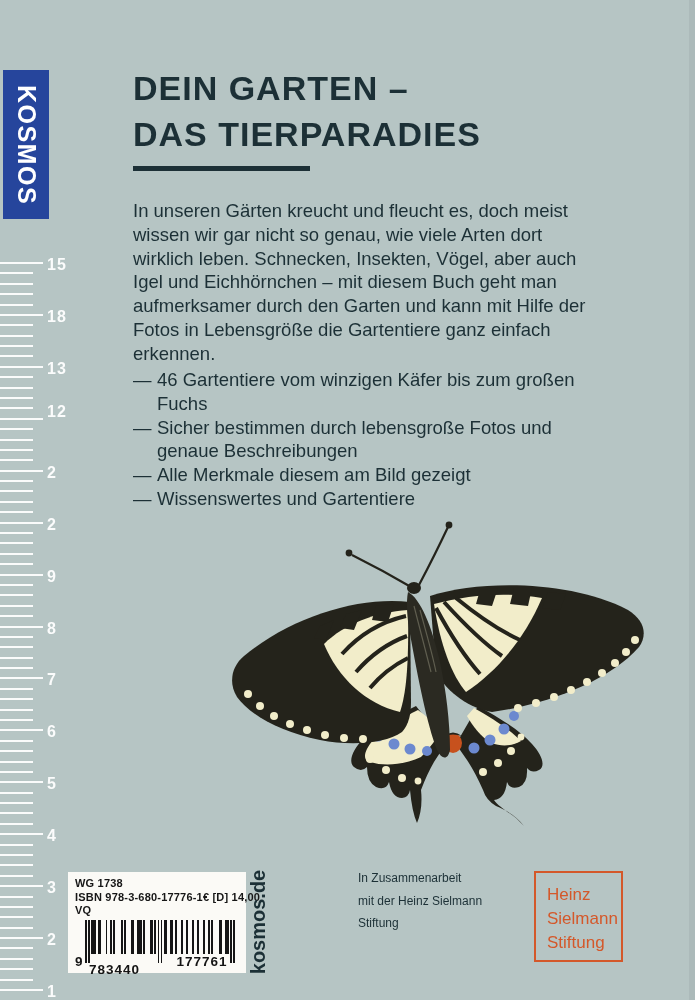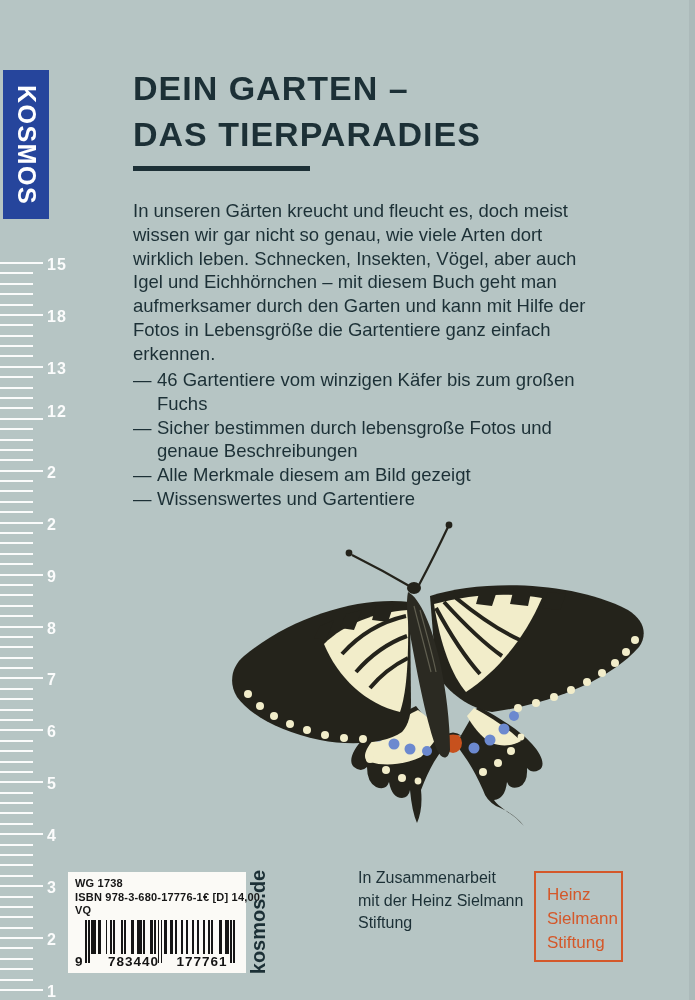--- a/index.html
+++ b/index.html
@@ -48,30 +48,30 @@
   .label-line{font-size:11px;font-weight:700;line-height:13.5px;letter-spacing:0.2px;white-space:nowrap;}
   .isbn-row{display:flex;justify-content:space-between;}
   .bars-wrap{position:relative;margin-top:2px;margin-left:10px;height:52px;}
   .bars{display:flex;align-items:flex-start;height:46px;}
   .bar{flex:none;width:1.58px;height:34px;}
   .bar.on{background:var(--bar-ink,#151515);}
   .bar.guard{height:43px;}
   .ean-digits{position:absolute;top:34px;left:0;width:160px;height:15px;
     font-size:13.5px;font-weight:700;color:#141414;}
   .ean-digits .d9{position:absolute;left:-10px;top:0;}
-  .ean-digits .g1{position:absolute;left:4px;width:70px;text-align:right;top:0;letter-spacing:1px;}
+  .ean-digits .g1{position:absolute;left:4px;width:70px;text-align:left;top:8px;letter-spacing:1px;}
   .ean-digits .g2{position:absolute;left:82px;width:70px;text-align:center;top:0;letter-spacing:1px;}
 
   
   .website{position:absolute;left:243px;top:870px;width:30px;height:104px;}
   .website span{position:absolute;left:50%;top:50%;transform:translate(-50%,-50%) rotate(-90deg);
     white-space:nowrap;font-size:20px;font-weight:700;color:var(--ink);}
 
   
-  .coop{position:absolute;left:358px;top:867px;font-size:16px;line-height:22.5px;
+  .coop{position:absolute;left:358px;top:867px;font-size:12px;line-height:22.5px;
     color:var(--ink);white-space:pre-line;}
   .foundation{position:absolute;left:534px;top:871px;width:89px;height:91px;box-sizing:border-box;
     border:2px solid var(--orange,#d4582a);color:var(--orange,#d4582a);
     padding:10px 0 0 11px;font-size:17px;line-height:24px;white-space:pre-line;}
 </style>
 </head>
 <body>
 
 <div class="page">
 

